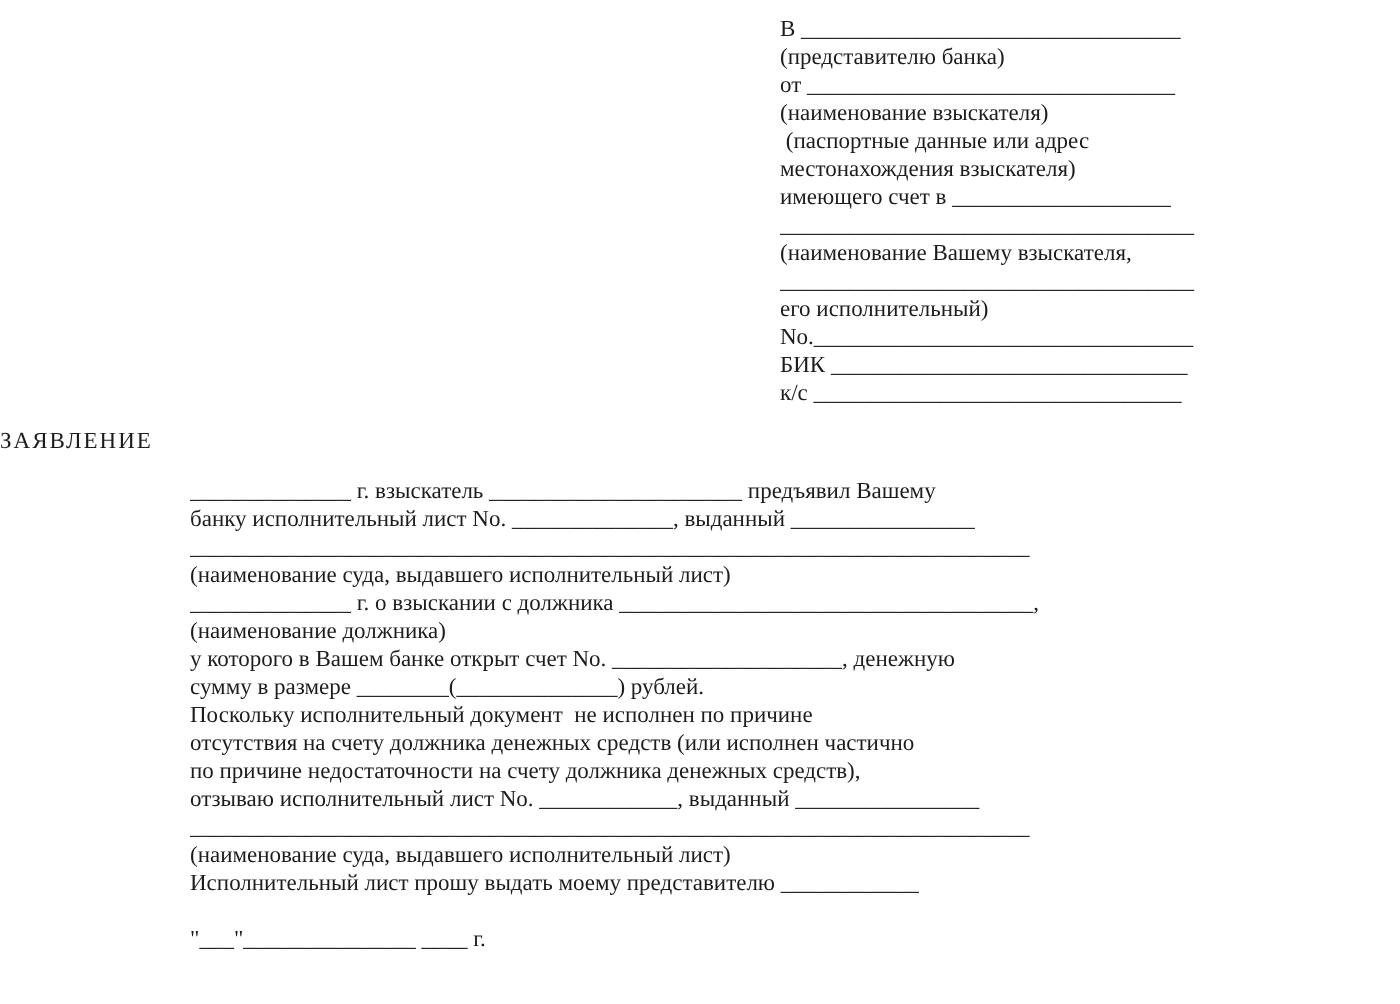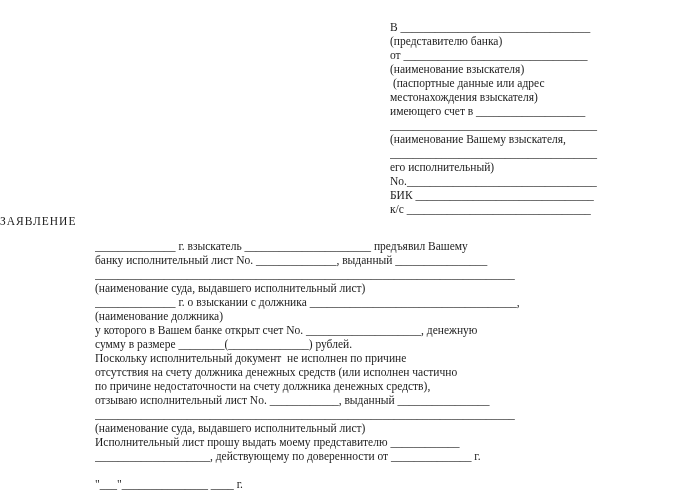--- a/index.html
+++ b/index.html
@@ -18,21 +18,21 @@
     background: var(--bg-color);
     font-family: "Liberation Serif", "DejaVu Serif", serif;
     font-size: 11.5px;
     line-height: 14px;
     color: var(--text-color);
     overflow: hidden;
   }
   .header-block {
     position: absolute;
     left: 390px;
-    top: 20px;
+    top: 8px;
     width: 300px;
     font-family: Liberation Serif, serif;
   }
   .doc-title {
     position: absolute;
     left: 0;
     top: 214px;
     width: 700px;
     letter-spacing: 1px;
   }
@@ -81,18 +81,17 @@
       <div class="doc-line">(наименование должника)</div>
       <div class="doc-line">у которого в Вашем банке открыт счет No. ____________________, денежную</div>
       <div class="doc-line">сумму в размере ________(______________) рублей.</div>
       <div class="doc-line">Поскольку исполнительный документ  не исполнен по причине</div>
       <div class="doc-line">отсутствия на счету должника денежных средств (или исполнен частично</div>
       <div class="doc-line">по причине недостаточности на счету должника денежных средств),</div>
       <div class="doc-line">отзываю исполнительный лист No. ____________, выданный ________________</div>
       <div class="doc-line">_________________________________________________________________________</div>
       <div class="doc-line">(наименование суда, выдавшего исполнительный лист)</div>
       <div class="doc-line">Исполнительный лист прошу выдать моему представителю ____________</div>
-      <div class="doc-line">____________________, действующему по доверенности от ______________ г.</div>
       <div class="doc-line"></div>
       <div class="doc-line">"___"_______________ ____ г.</div>
     </div>
 
 </div>
 
 </body></html>

